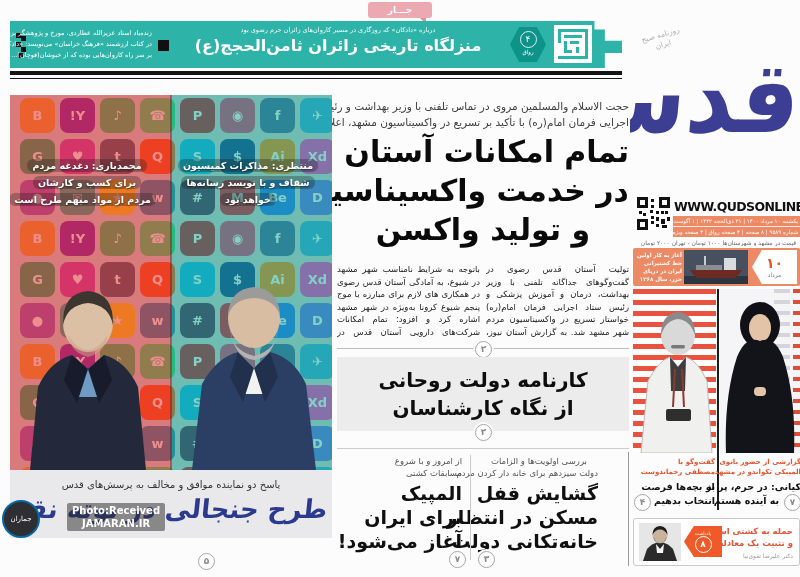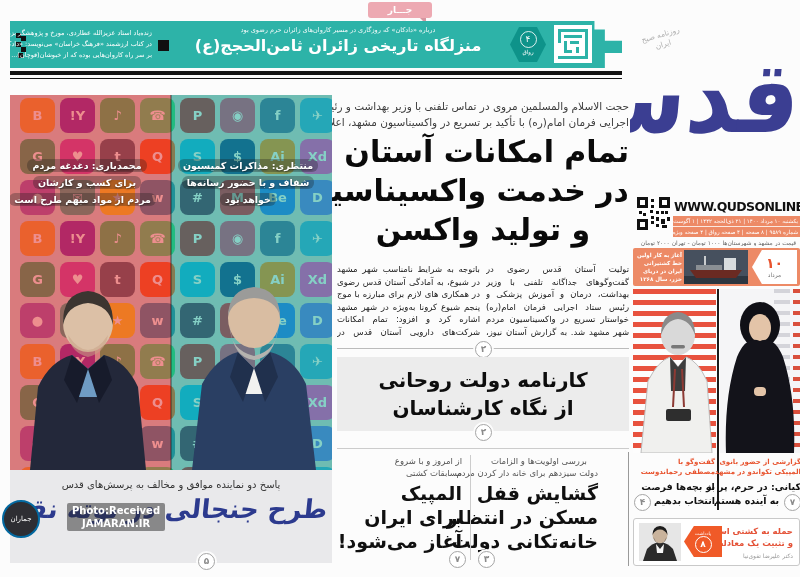--- a/index.html
+++ b/index.html
@@ -113,21 +113,21 @@
   .ov-left{left:0;top:0;width:50%;height:100%;background:rgba(224,60,60,.58);}
   .ov-right{left:50%;top:0;width:50%;height:100%;background:rgba(32,170,150,.55);}
   .split-line{left:calc(50% - 1px);top:0;width:2px;height:100%;background:rgba(25,25,25,.35);}
   .quote{font-size:9.5px;font-weight:bold;color:#fff;line-height:17px;text-align:center;}
   .quote .ln{background:rgba(25,25,25,.30);padding:1px 5px;border-radius:6px;text-shadow:0 1px 2px rgba(0,0,0,.55);}
   .quote-l{left:8px;top:62px;width:138px;}
   .quote-r{left:160px;top:62px;width:156px;}
   .man-l{left:6px;top:188px;width:145px;height:187px;}
   .man-r{left:168px;top:181px;width:152px;height:194px;}
 
-  .feature-box{left:10px;top:470px;width:322px;height:93px;background:#e9e9eb;}
+  .feature-box{left:10px;top:470px;width:322px;height:68px;background:#e9e9eb;}
   .fb-kicker{padding-top:7px;font-size:10px;color:#333;text-align:center;line-height:15px;}
   .fb-head{margin-top:2px;text-align:center;font-size:26px;font-weight:bold;color:#2c3a8e;transform:skewX(-6deg);}
   .credit-logo{left:2px;top:500px;width:34px;height:34px;border-radius:50%;background:#2e2e33;
     border:2px solid #0369a1;color:#fff;font-size:7px;display:flex;align-items:center;justify-content:center;}
   .credit-text{left:40px;top:503px;font-size:10px;font-weight:bold;color:#fff;
     background:rgba(40,40,40,.5);padding:1px 5px;line-height:13px;direction:ltr;text-align:center;border-radius:2px;margin-left:27px;}
 
   
   .pnum{position:absolute;width:15px;height:15px;border-radius:50%;background:#fff;border:1px solid #a5a5a5;
     color:#8a8a8a;font-size:9px;line-height:15px;text-align:center;font-weight:bold;box-shadow:0 0 0 2px #fcfcfc;}
@@ -386,21 +386,21 @@
         <div class="app-icon" style="background: rgb(189, 8, 28);">P</div>
         <div class="app-icon" style="background: rgb(37, 211, 102);">☎</div>
         <div class="app-icon" style="background: rgb(29, 185, 84);">♪</div>
         <div class="app-icon" style="background: rgb(114, 14, 158);">Y!</div>
         <div class="app-icon" style="background: rgb(247, 147, 26);">B</div>
       </div>
     <div class="abs ov-left"></div>
     <div class="abs ov-right"></div>
     <div class="abs split-line"></div>
     <div class="abs quote quote-l"><span class="ln">محمدیاری: دغدغه مردم</span><br><span class="ln">برای کسب و کارشان</span><br><span class="ln">مردم از مواد مبهم طرح است</span></div>
-    <div class="abs quote quote-r"><span class="ln">منتظری: مذاکرات کمیسیون</span><br><span class="ln">شفاف و با حضور رسانه‌ها</span><br><span class="ln">خواهد بود</span></div>
+    <div class="abs quote quote-r"><span class="ln">منتظری: مذاکرات کمیسیون</span><br><span class="ln">شفاف و با نویسد رسانه‌ها</span><br><span class="ln">خواهد بود</span></div>
     <div class="abs man-l">
       <svg width="145" height="187" viewBox="0 0 145 187">
         <path d="M14 187 L22 104 Q34 78 56 72 L72 86 L88 72 Q110 78 122 104 L130 187 Z" fill="#23283a"></path>
         <path d="M56 72 L72 86 L88 72 L85 114 L59 114 Z" fill="#6f9cc4"></path>
         <path d="M56 72 L72 86 L61 120 L48 97 Z" fill="#171b2b"></path>
         <path d="M88 72 L72 86 L83 120 L96 97 Z" fill="#171b2b"></path>
         <ellipse cx="72" cy="40" rx="25" ry="29" fill="#dcc0a6"></ellipse>
         <path d="M47 42 Q46 10 72 8 Q98 10 97 42 Q93 22 72 20 Q51 22 47 42 Z" fill="#3c3530"></path>
         <path d="M52 52 Q72 82 92 52 Q89 70 72 74 Q55 70 52 52 Z" fill="#c9a286" opacity="0.55"></path>
       </svg>

